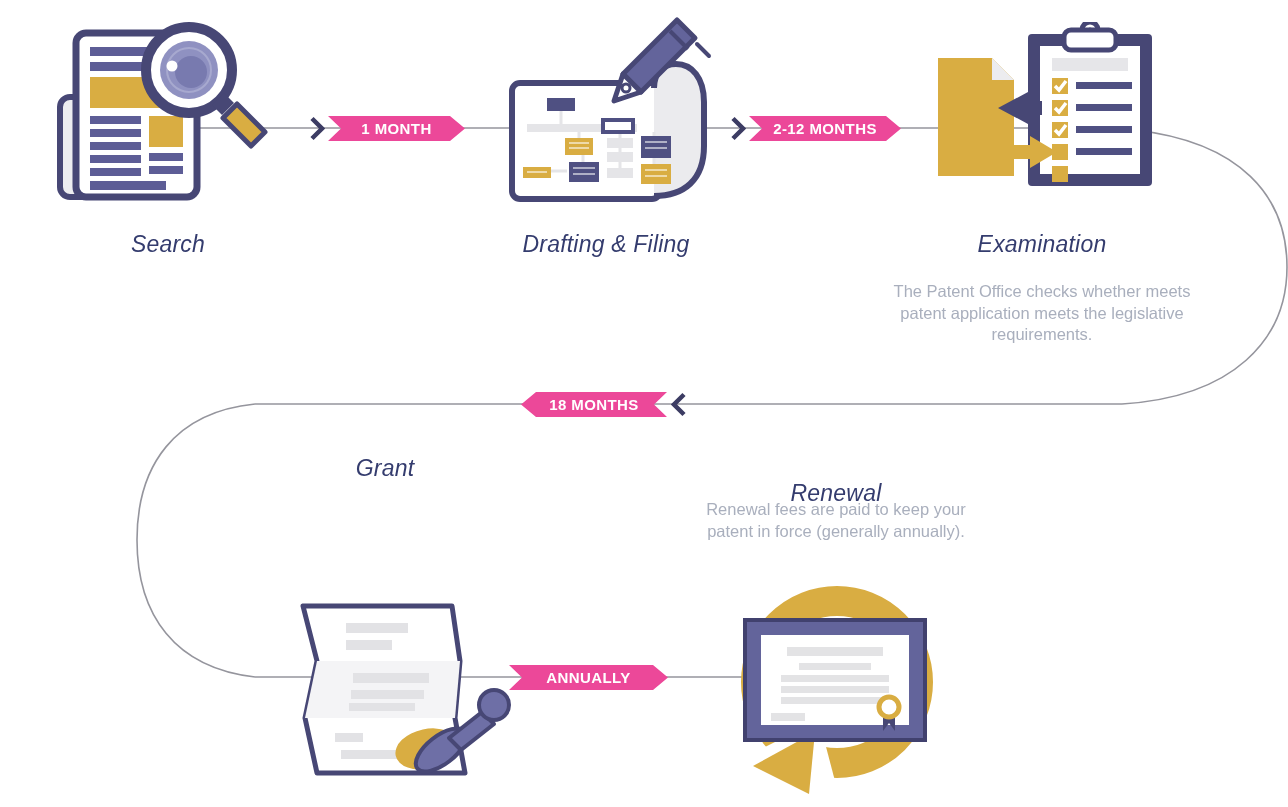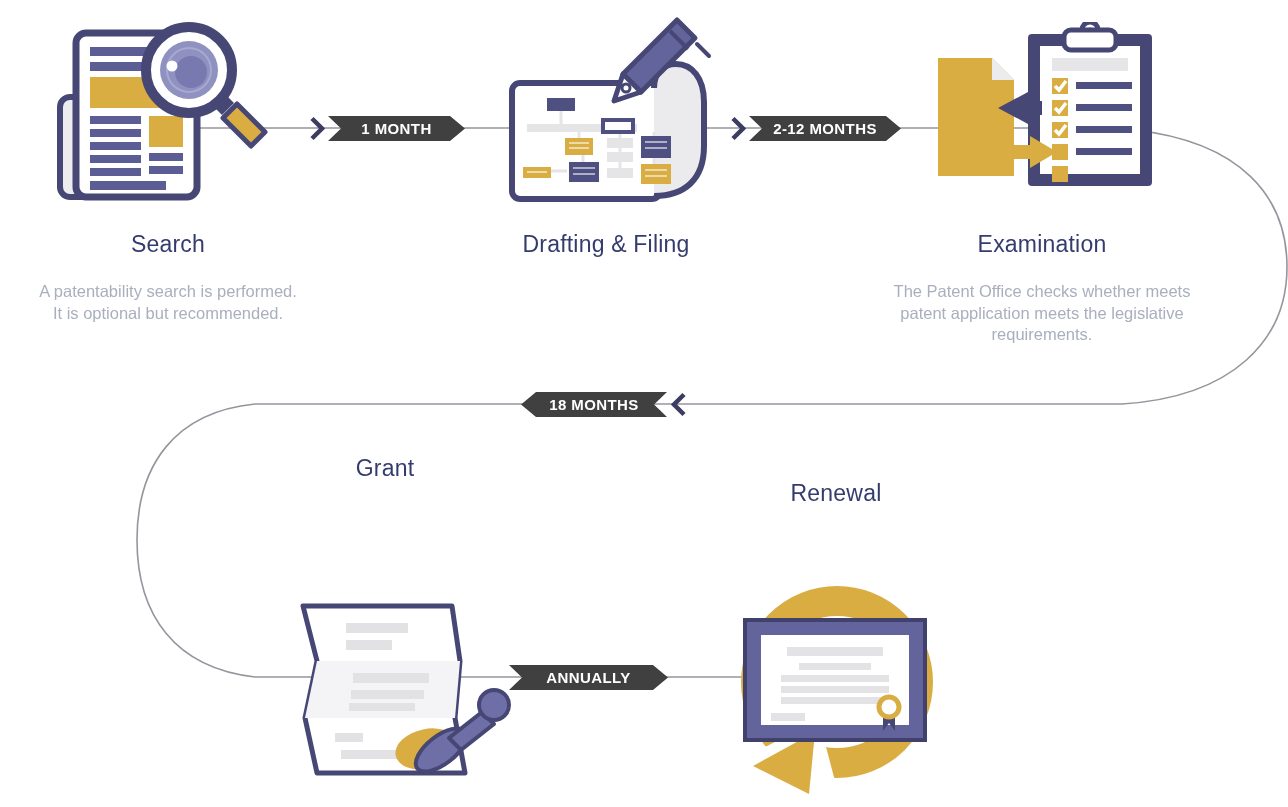--- a/index.html
+++ b/index.html
@@ -1,26 +1,26 @@
 <!DOCTYPE html>
 <html><head>
 <meta charset="utf-8">
 <style>
   html,body{margin:0;padding:0;background:#fff;}
   .canvas{position:relative;width:1288px;height:807px;background:#ffffff;overflow:hidden;
           font-family:"Liberation Sans",sans-serif;}
   svg.icon{position:absolute;}
   .flow-svg{position:absolute;left:0;top:0;}
-  .banner{position:absolute;height:25px;background:#404040;color:#fff;font-weight:700;
+  .banner{position:absolute;height:25px;background:#ec4899;color:#fff;font-weight:700;
           font-size:15px;letter-spacing:.4px;display:flex;align-items:center;justify-content:center;}
   .banner.dir-right{clip-path:polygon(0 0,calc(100% - 15px) 0,100% 50%,calc(100% - 15px) 100%,0 100%,13px 50%);}
   .banner.dir-left{clip-path:polygon(15px 0,100% 0,calc(100% - 13px) 50%,100% 100%,15px 100%,0 50%);}
   .chev{position:absolute;}
   .stage-title{position:absolute;width:260px;text-align:center;font-size:23px;color:#343c6e;
-               font-weight:500;letter-spacing:.2px;}
+               font-weight:500;letter-spacing:.2px;font-style:italic;}
   .stage-desc{position:absolute;width:320px;text-align:center;font-size:16.5px;line-height:21.5px;
               color:#a9afbd;white-space:pre-line;}
 </style>
 </head>
 <body>
 
 <div class="canvas">
 
   <svg class="flow-svg" width="1288" height="807" viewBox="0 0 1288 807">
     <g fill="none" stroke="#95959d" stroke-width="1.6">
@@ -184,19 +184,19 @@
   <div class="banner dir-right" style="left:509px;top:665px;width:159px">
     <span>ANNUALLY</span>
   </div>
 
   <div class="stage-title" style="left:38px;top:231px">Search</div>
   <div class="stage-title" style="left:912px;top:231px">Examination</div>
   <div class="stage-title" style="left:476px;top:231px">Drafting &amp; Filing</div>
   <div class="stage-title" style="left:255px;top:455px">Grant</div>
   <div class="stage-title" style="left:706px;top:480px">Renewal</div>
 
-  <div class="stage-desc" style="left:8px;top:281px">A patentability search is performed.
-It is optional but recommended.</div>
   <div class="stage-desc" style="left:882px;top:281px">The Patent Office checks whether meets
 patent application meets the legislative
 requirements.</div>
+  <div class="stage-desc" style="left:676px;top:499px">Renewal fees are paid to keep your
+patent in force (generally annually).</div>
 
 </div>
 
 </body></html>

